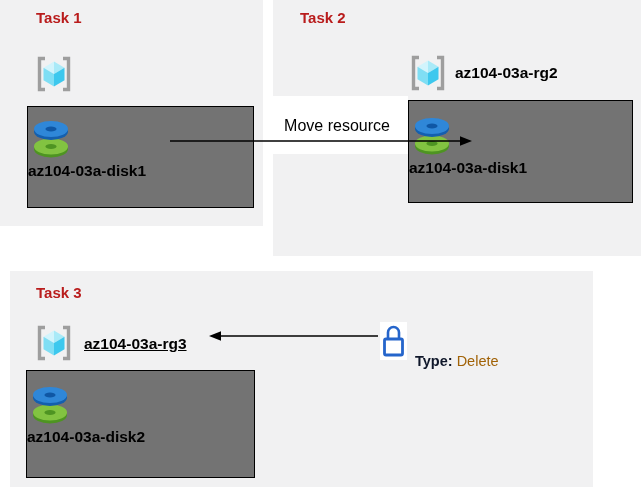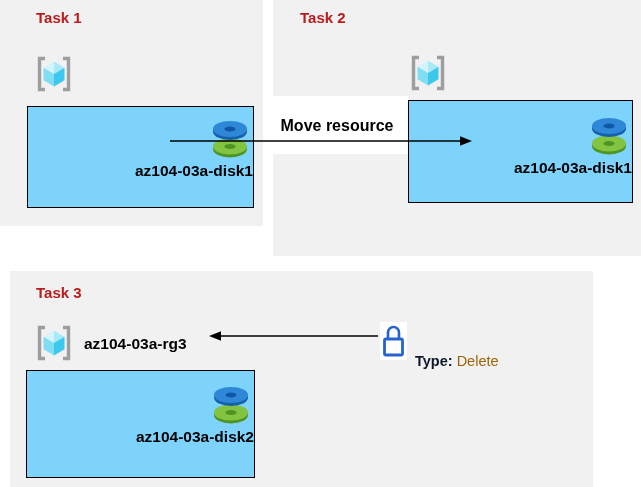--- a/index.html
+++ b/index.html
@@ -5,30 +5,30 @@
   html,body{margin:0;padding:0;background:#fff;}
   .canvas{
     position:relative;width:641px;height:487px;background:#ffffff;
     font-family:"Liberation Sans",sans-serif;color:#000;overflow:hidden;
   }
   .panel{position:absolute;background:#f1f1f2;}
   .task-title{position:absolute;font-weight:bold;font-size:15px;color:#b91c1c;white-space:nowrap;}
   .rg-icon{position:absolute;width:40px;height:38px;}
   .res-label{position:absolute;font-weight:bold;font-size:15.5px;color:#000;white-space:nowrap;}
   .disk-box{
-    position:absolute;background:#7dd3fc;border:1.5px solid #000;box-sizing:border-box;
-    display:flex;flex-direction:column;align-items:flex-end;
+    position:absolute;background:#737373;border:1.5px solid #000;box-sizing:border-box;
+    display:flex;flex-direction:column;align-items:flex-start;
   }
   .disk-icon{width:46px;height:44px;flex:0 0 auto;}
   .disk-label{font-weight:bold;font-size:15.5px;color:#000;margin-top:2px;white-space:nowrap;}
   .move-label-box{
     position:absolute;left:266px;top:96px;width:142px;height:58px;background:#ffffff;
     text-align:center;box-sizing:border-box;padding-top:21px;
   }
-  .move-label{font-weight:bold;font-size:16px;color:#000;white-space:nowrap;}
+  .move-label{font-weight:normal;font-size:16px;color:#000;white-space:nowrap;}
   .lock-box{position:absolute;width:27px;height:38px;background:#ffffff;}
   .lock-name{position:absolute;font-weight:bold;font-size:15.5px;white-space:nowrap;}
   .lock-type{position:absolute;font-size:14.5px;white-space:nowrap;}
   .lock-type .t-label{font-weight:bold;color:#0f172a;}
   .lock-type .t-value{font-weight:normal;color:#a16207;}
   .arrow-overlay{position:absolute;left:0;top:0;width:641px;height:487px;pointer-events:none;}
 </style>
 </head>
 <body>
 
@@ -63,20 +63,21 @@
     <div class="task-title" style="left:27px;top:9px;">Task 2</div>
 
     <svg class="rg-icon" style="left:135px;top:54px;" viewBox="0 0 40 38">
       <path d="M11 3.5 H5.5 V34.5 H11" fill="none" stroke="#9e9e9e" stroke-width="3.4"></path>
       <path d="M29 3.5 H34.5 V34.5 H29" fill="none" stroke="#9e9e9e" stroke-width="3.4"></path>
       <polygon points="20,6.5 9.5,12.75 20,19" fill="#d2f4fc"></polygon>
       <polygon points="20,6.5 30.5,12.75 20,19" fill="#a9eaf8"></polygon>
       <polygon points="9.5,12.75 20,19 20,31.5 9.5,25.25" fill="#7fdef4"></polygon>
       <polygon points="30.5,12.75 20,19 20,31.5 30.5,25.25" fill="#3dc8ee"></polygon>
     </svg>
+    <div class="res-label" style="left:182px;top:64px;">az104-03a-rg2</div>
 
     <div class="disk-box" style="left:135px;top:100px;width:225px;height:103px;padding-top:12px;">
       <svg class="disk-icon" viewBox="0 0 46 44">
         <ellipse cx="23" cy="33" rx="17" ry="8.5" fill="#4e9422"></ellipse>
         <ellipse cx="23" cy="30.5" rx="17" ry="8" fill="#82c341"></ellipse>
         <ellipse cx="23" cy="30.5" rx="5.5" ry="2.6" fill="#4e9422"></ellipse>
         <ellipse cx="23" cy="15.5" rx="17" ry="8.5" fill="#145fae"></ellipse>
         <ellipse cx="23" cy="13" rx="17" ry="8" fill="#2f87d8"></ellipse>
         <ellipse cx="23" cy="13" rx="5.5" ry="2.6" fill="#0f57a5"></ellipse>
       </svg>
@@ -92,21 +93,21 @@
     <div class="task-title" style="left:26px;top:13px;">Task 3</div>
 
     <svg class="rg-icon" style="left:24px;top:53px;" viewBox="0 0 40 38">
       <path d="M11 3.5 H5.5 V34.5 H11" fill="none" stroke="#9e9e9e" stroke-width="3.4"></path>
       <path d="M29 3.5 H34.5 V34.5 H29" fill="none" stroke="#9e9e9e" stroke-width="3.4"></path>
       <polygon points="20,6.5 9.5,12.75 20,19" fill="#d2f4fc"></polygon>
       <polygon points="20,6.5 30.5,12.75 20,19" fill="#a9eaf8"></polygon>
       <polygon points="9.5,12.75 20,19 20,31.5 9.5,25.25" fill="#7fdef4"></polygon>
       <polygon points="30.5,12.75 20,19 20,31.5 30.5,25.25" fill="#3dc8ee"></polygon>
     </svg>
-    <div class="res-label" style="left:74px;top:64px;">az104-03a-rg3</div>
+    <div class="res-label" style="left:74px;top:64px;text-decoration:underline;">az104-03a-rg3</div>
 
     <div class="disk-box" style="left:16px;top:99px;width:229px;height:108px;padding-top:11px;">
       <svg class="disk-icon" viewBox="0 0 46 44">
         <ellipse cx="23" cy="33" rx="17" ry="8.5" fill="#4e9422"></ellipse>
         <ellipse cx="23" cy="30.5" rx="17" ry="8" fill="#82c341"></ellipse>
         <ellipse cx="23" cy="30.5" rx="5.5" ry="2.6" fill="#4e9422"></ellipse>
         <ellipse cx="23" cy="15.5" rx="17" ry="8.5" fill="#145fae"></ellipse>
         <ellipse cx="23" cy="13" rx="17" ry="8" fill="#2f87d8"></ellipse>
         <ellipse cx="23" cy="13" rx="5.5" ry="2.6" fill="#0f57a5"></ellipse>
       </svg>

